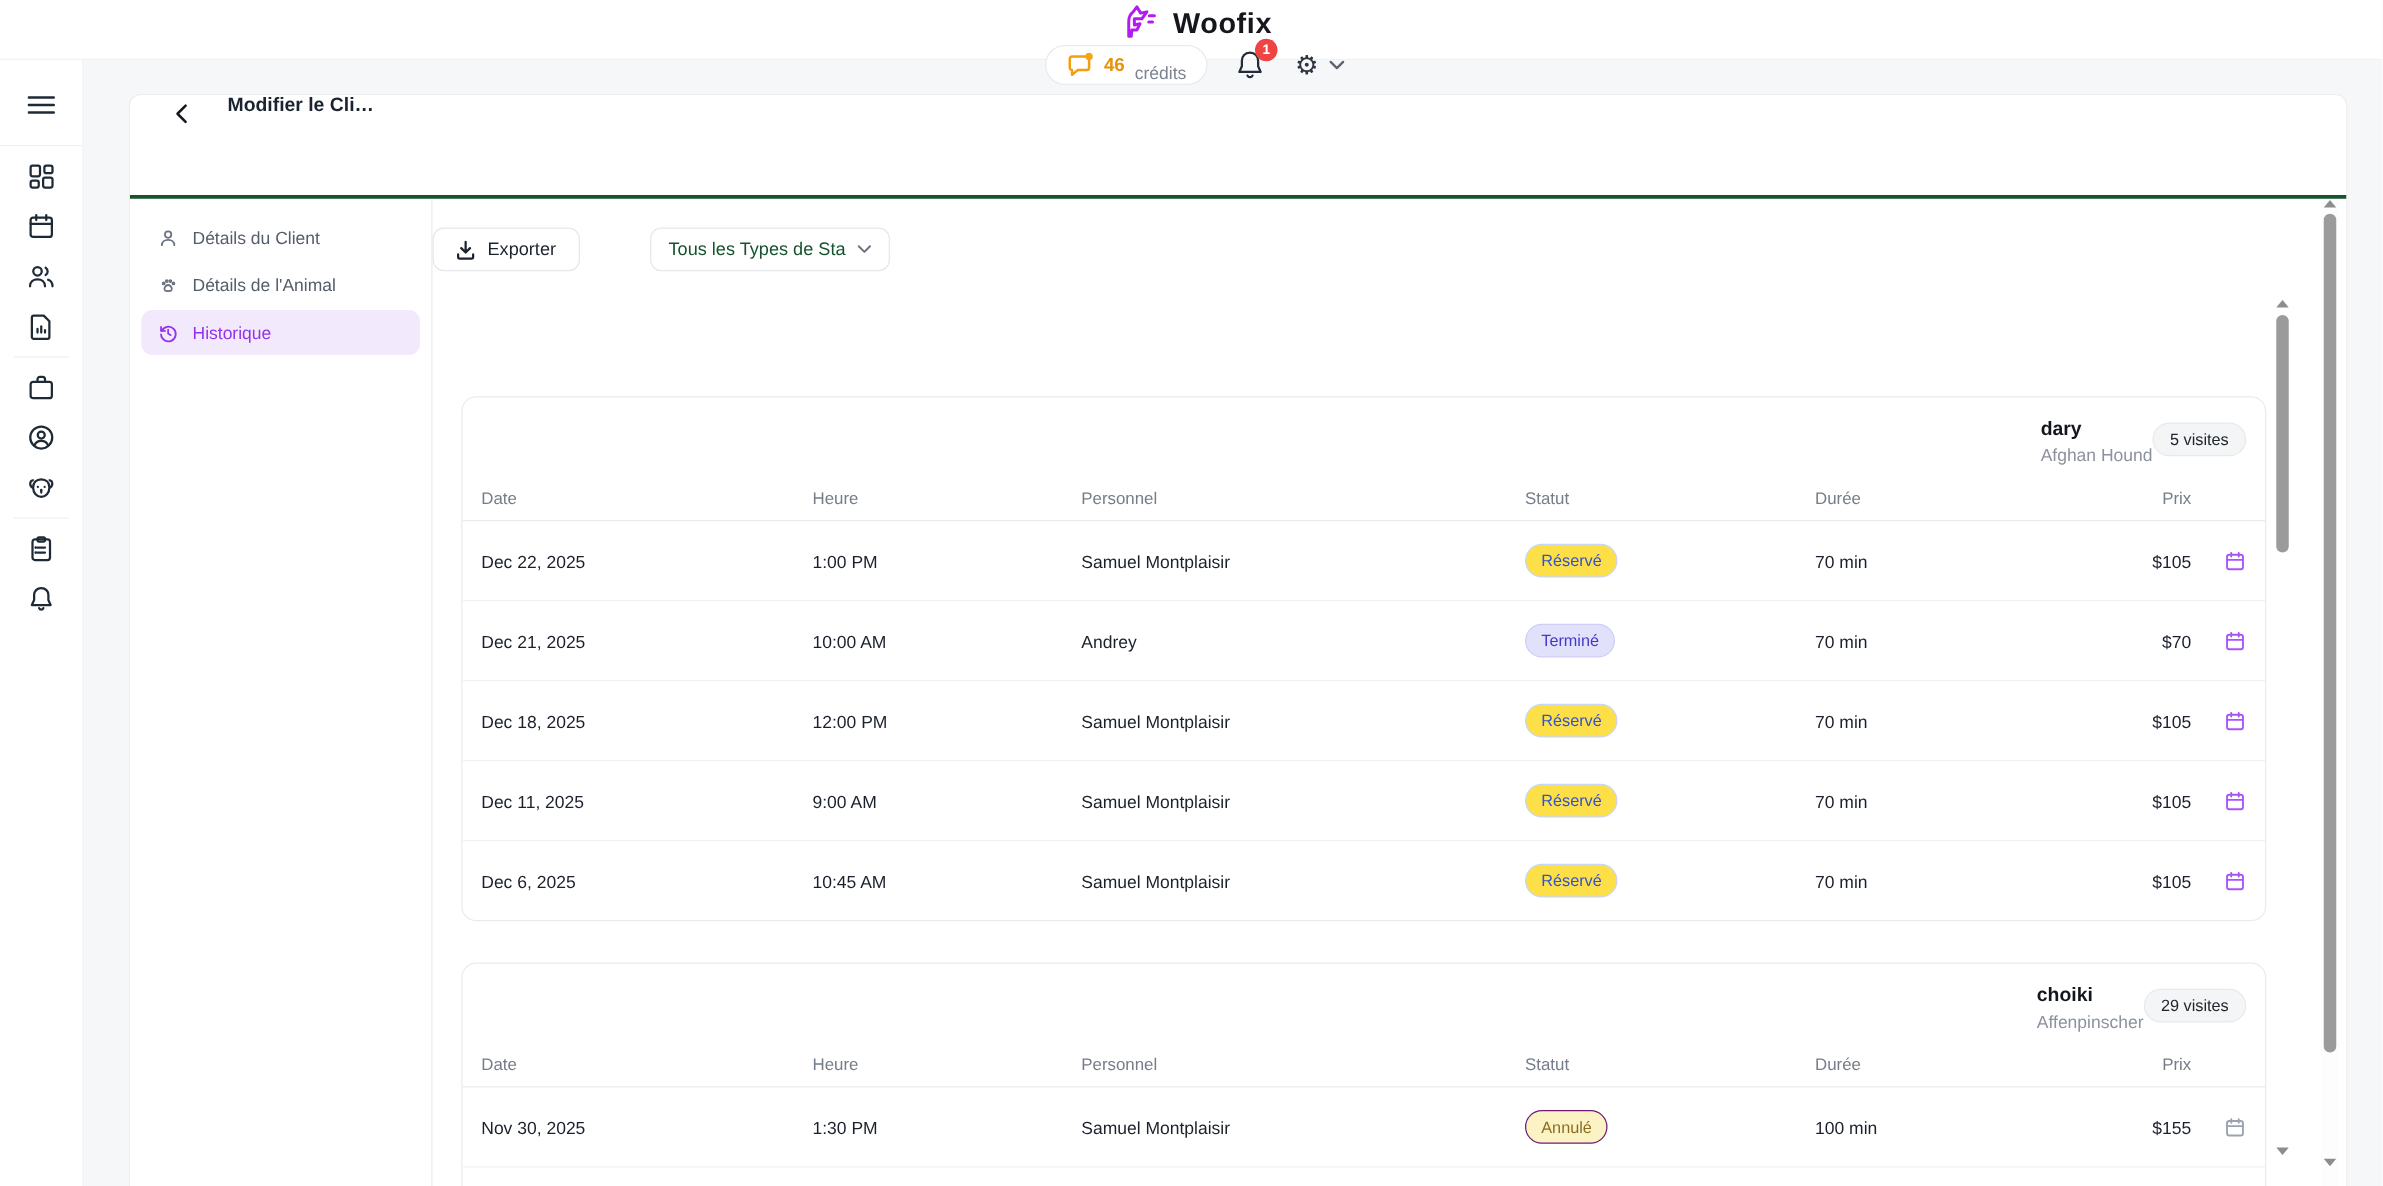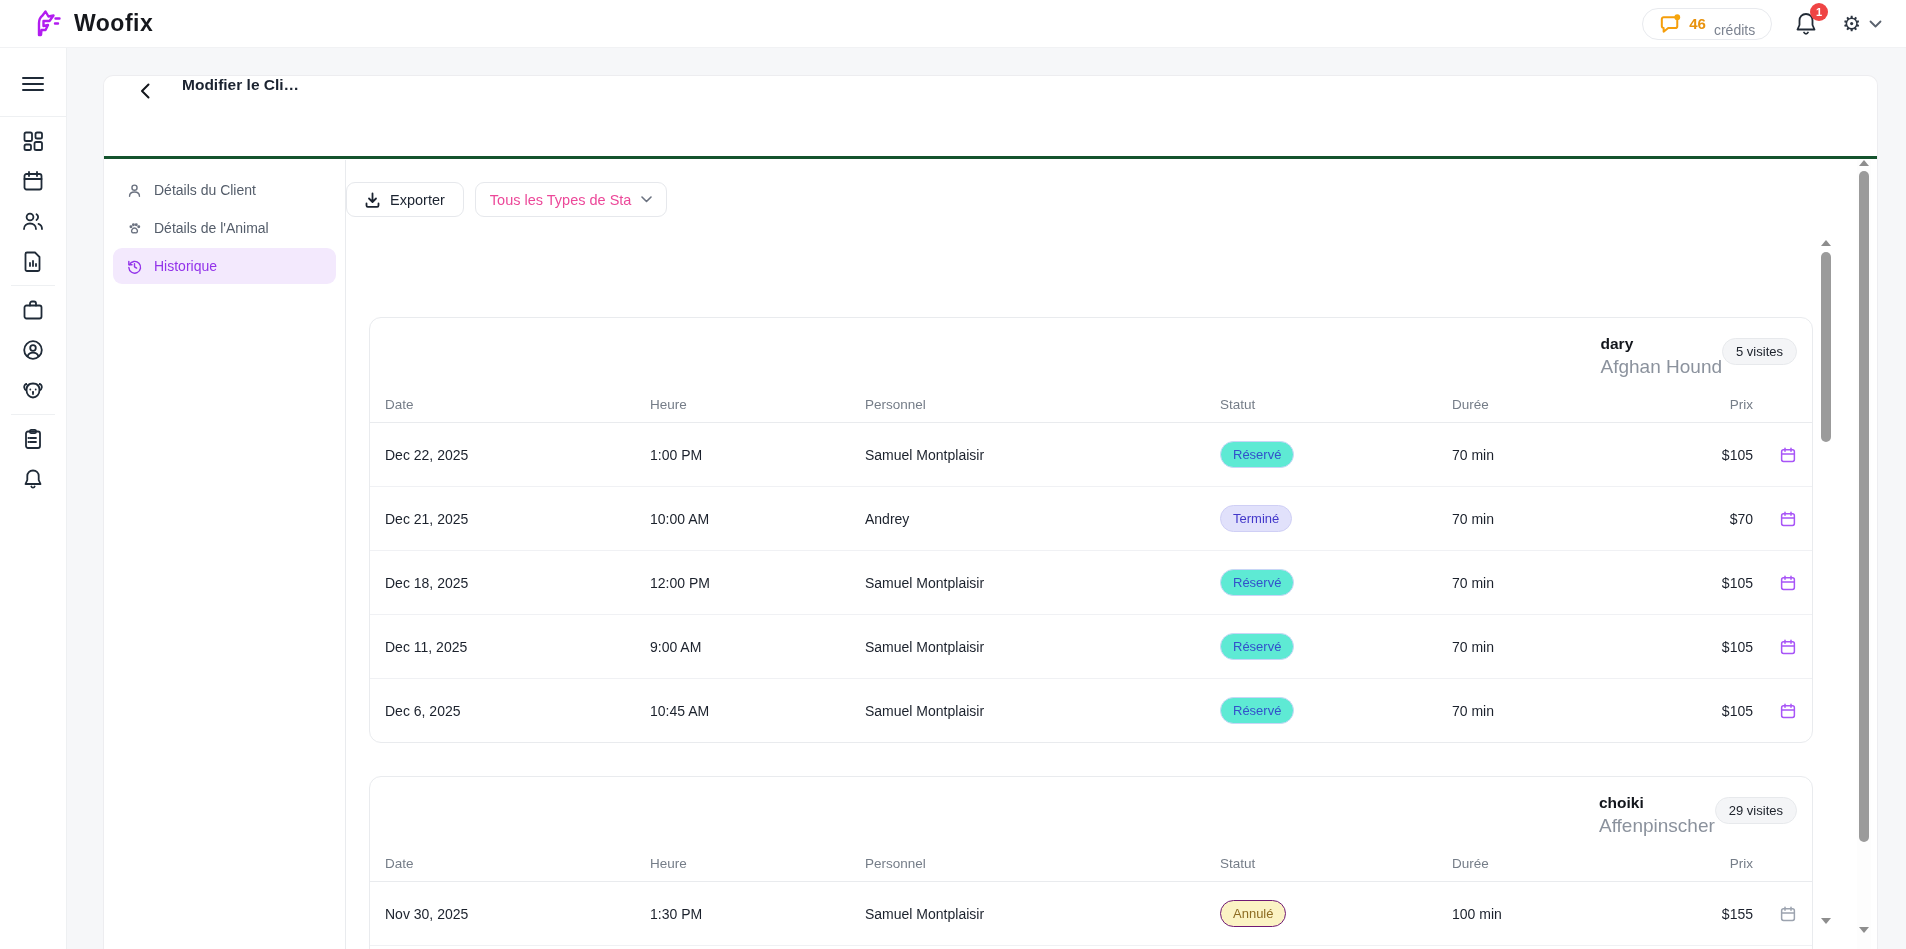--- a/index.html
+++ b/index.html
@@ -8,21 +8,21 @@
     font-family:"Liberation Sans", sans-serif;
     background:#f6f7f9;
     color:#1c2533;
     position:relative;
   }
   
   .topbar {
     position:absolute; top:0; left:0; width:1906px; height:48px;
     background:#ffffff; border-bottom:1px solid #f1f2f4;
     display:flex; align-items:center; justify-content:space-between;
-    padding:0 24px 0 30px; z-index:5;
+    padding:0 24px 0 30px; z-index:5;flex-direction:column;
   }
   .brand { display:flex; align-items:center; gap:8px; }
   .brand-text { font-size:23px; font-weight:700; letter-spacing:.5px; color:#15171c; }
   .top-right { display:flex; align-items:center; gap:22px; }
   .credits-pill {
     display:flex; align-items:center; gap:8px;
     border:1px solid #e8eaee; border-radius:999px;
     padding:5px 16px; background:#fff; height:32px; cursor:pointer;
   }
   .credits-num { color:#e8920c; font-weight:700; font-size:15px; }
@@ -76,53 +76,53 @@
   .content { position:absolute; left:242px; right:0; top:84px; bottom:0; }
   .toolbar {
     display:flex; align-items:center;
     gap:11px; padding:22px 43px 0 0;
   }
   .btn {
     display:flex; align-items:center; gap:10px; height:35px;
     border:1px solid #e6e8ec; border-radius:9px; background:#fff;
     font-size:14.5px; color:#1b2330; padding:0 18px; cursor:pointer;
   }
-  .select-btn { padding:0 14px; color:#ec4899; }
+  .select-btn { padding:0 14px; color:#14532d;margin-left:45px; }
   .cards { position:absolute; left:23px; top:157px; width:1444px; }
   .card {
     background:#fff; border:1px solid #e9ebee; border-radius:12px;
     margin-bottom:33px; overflow:hidden;
   }
   .card-head {
     display:flex; justify-content:flex-end; align-items:flex-start;
     padding:17px 15px 8px 15px;
   }
   .pet-name { font-size:15.5px; font-weight:700; color:#13161c; }
-  .pet-breed { font-size:19px; color:#8b929d; margin-top:3px; }
+  .pet-breed { font-size:14px; color:#8b929d; margin-top:3px; }
   .visits-badge {
     background:#f4f5f7; border:1px solid #e7e9ec; border-radius:999px;
     padding:5px 13px; font-size:13px; color:#20252e; margin-top:3px; white-space:nowrap;
   }
   .history-grid {
     display:grid;
     grid-template-columns:265px 215px 355px 232px 247px 1fr 44px;
     align-items:center; padding:0 15px;
   }
   .table-header { height:36px; }
   .th { font-size:13.5px; color:#757d88; }
   .th:nth-child(6) { text-align:right; }
   .hist-row { height:64px; border-top:1px solid #f0f1f4; font-size:14px; color:#1b212c; }
   .table-body .hist-row:first-child { border-top:1px solid #e9ebee; }
   .cell-price { text-align:right; font-size:14px; }
   .cell-cal { display:flex; justify-content:flex-end; }
   .badge {
     display:inline-block; padding:5px 12px; border-radius:999px;
     font-size:13px; line-height:1.2;
   }
-  .badge-reserved { background:#5eead4; color:#3351cb; border:1px solid #c8d6f6; }
+  .badge-reserved { background:#fde047; color:#3351cb; border:1px solid #c8d6f6; }
   .badge-done { background:#e1e1fb; color:#4338ca; border:1px solid #cfcff5; }
   .badge-cancelled { background:#fbf3c4; color:#8d6c22; border:1px solid #701a75; }
   .cal-ico { color:#a855f7; display:flex; }
   .cal-ico.cal-gray { color:#9ca3af; }
   
   .sb { position:absolute; z-index:6; }
   .sb .arrow-up, .sb .arrow-down {
     width:0; height:0; border-left:5px solid transparent; border-right:5px solid transparent;
     margin:0 auto;
   }

